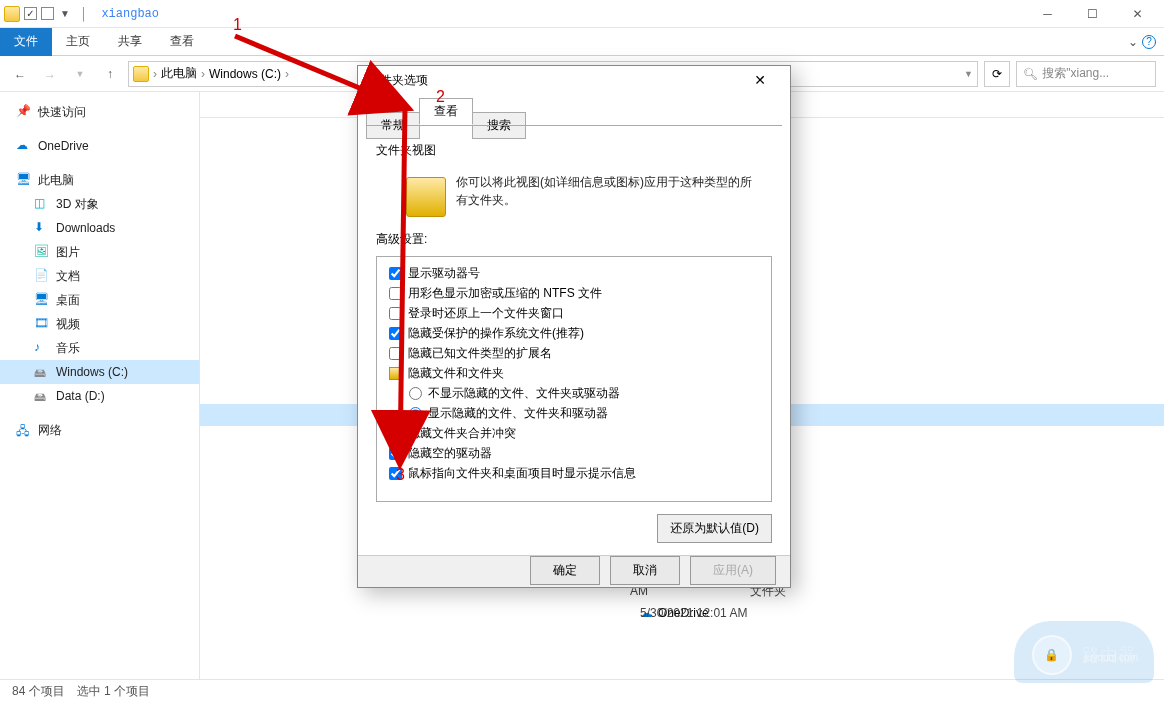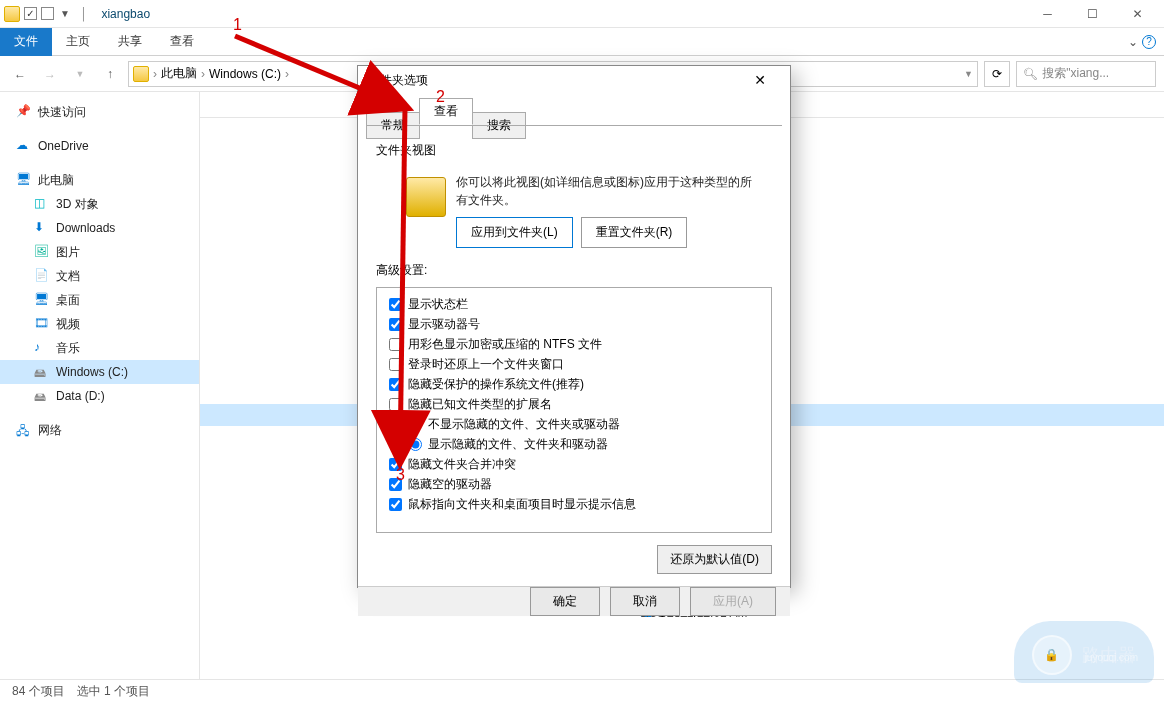--- a/index.html
+++ b/index.html
@@ -3,21 +3,21 @@
 <meta charset="utf-8">
 <style>
 * { margin: 0; padding: 0; box-sizing: border-box; font-family: "Microsoft YaHei", "Segoe UI", sans-serif; font-size: 12px; }
 body { background: #fff; width: 1164px; height: 703px; overflow: hidden; position: relative; }
 
 
 .title-bar { display: flex; align-items: center; height: 28px; background: #fff; border-bottom: 1px solid #e5e5e5; padding: 0 4px; }
 .title-bar .qat { display: flex; align-items: center; gap: 4px; }
 .title-bar .qat .folder-icon { width: 16px; height: 16px; background: linear-gradient(#ffe9a6, #f5c842); border: 1px solid #e0b000; border-radius: 2px; }
 .title-bar .sep { color: #888; margin: 0 6px; }
-.title-bar .title { margin-left: 8px; color: #0c4a6e; }
+.title-bar .title { margin-left: 8px; color: #3b82f6; font-family: Liberation Mono, monospace; }
 .title-bar .window-controls { margin-left: auto; display: flex; }
 .title-bar .window-controls div { width: 45px; height: 28px; display: flex; align-items: center; justify-content: center; color: #555; cursor: pointer; }
 
 
 .ribbon { display: flex; align-items: center; height: 28px; background: #fff; border-bottom: 1px solid #d0d0d0; }
 .ribbon .file-tab { background: #1979ca; color: #fff; padding: 0 14px; height: 28px; display: flex; align-items: center; cursor: pointer; }
 .ribbon .tab { padding: 0 14px; height: 28px; display: flex; align-items: center; cursor: pointer; color: #333; }
 .ribbon .help { margin-left: auto; display: flex; align-items: center; gap: 4px; margin-right: 8px; }
 
 
@@ -349,51 +349,47 @@
     <div class="dtab">常规</div>
     <div class="dtab active">查看</div>
     <div class="dtab">搜索</div>
   </div>
   <div class="dialog-body">
     <div class="group-label">文件夹视图</div>
     <div class="folder-views-box">
       <div class="big-folder"></div>
       <div style="flex:1">
         <div class="desc">你可以将此视图(如详细信息或图标)应用于这种类型的所有文件夹。</div>
-        <div class="btns">
-          <button>应用到文件夹(L)</button>
-          <button class="secondary">重置文件夹(R)</button>
-        </div>
       </div>
     </div>
     <div class="group-label adv-settings-label">高级设置:</div>
     <div class="adv-tree" id="adv-tree">
         <div class="opt">
           <input type="checkbox" checked="" style="">
-          <span>显示状态栏</span>
-        </div>
-        <div class="opt">
-          <input type="checkbox" checked="" style="">
           <span>显示驱动器号</span>
         </div>
         <div class="opt">
           <input type="checkbox" style="">
           <span>用彩色显示加密或压缩的 NTFS 文件</span>
         </div>
         <div class="opt">
           <input type="checkbox" style="">
           <span>登录时还原上一个文件夹窗口</span>
         </div>
         <div class="opt">
           <input type="checkbox" checked="" style="">
           <span>隐藏受保护的操作系统文件(推荐)</span>
         </div>
         <div class="opt">
           <input type="checkbox" style="">
           <span>隐藏已知文件类型的扩展名</span>
+        </div>
+        <div class="opt">
+          <span style="width:13px;height:13px;background:linear-gradient(#ffe9a6,#e0b000);border:1px solid #c09000;display:inline-block"></span>
+          <span>隐藏文件和文件夹</span>
         </div>
         <div class="opt indent">
           <input type="radio" name="hf" style="">
           <span>不显示隐藏的文件、文件夹或驱动器</span>
         </div>
         <div class="opt indent">
           <input type="radio" name="hf" checked="" style="">
           <span>显示隐藏的文件、文件夹和驱动器</span>
         </div>
         <div class="opt">

